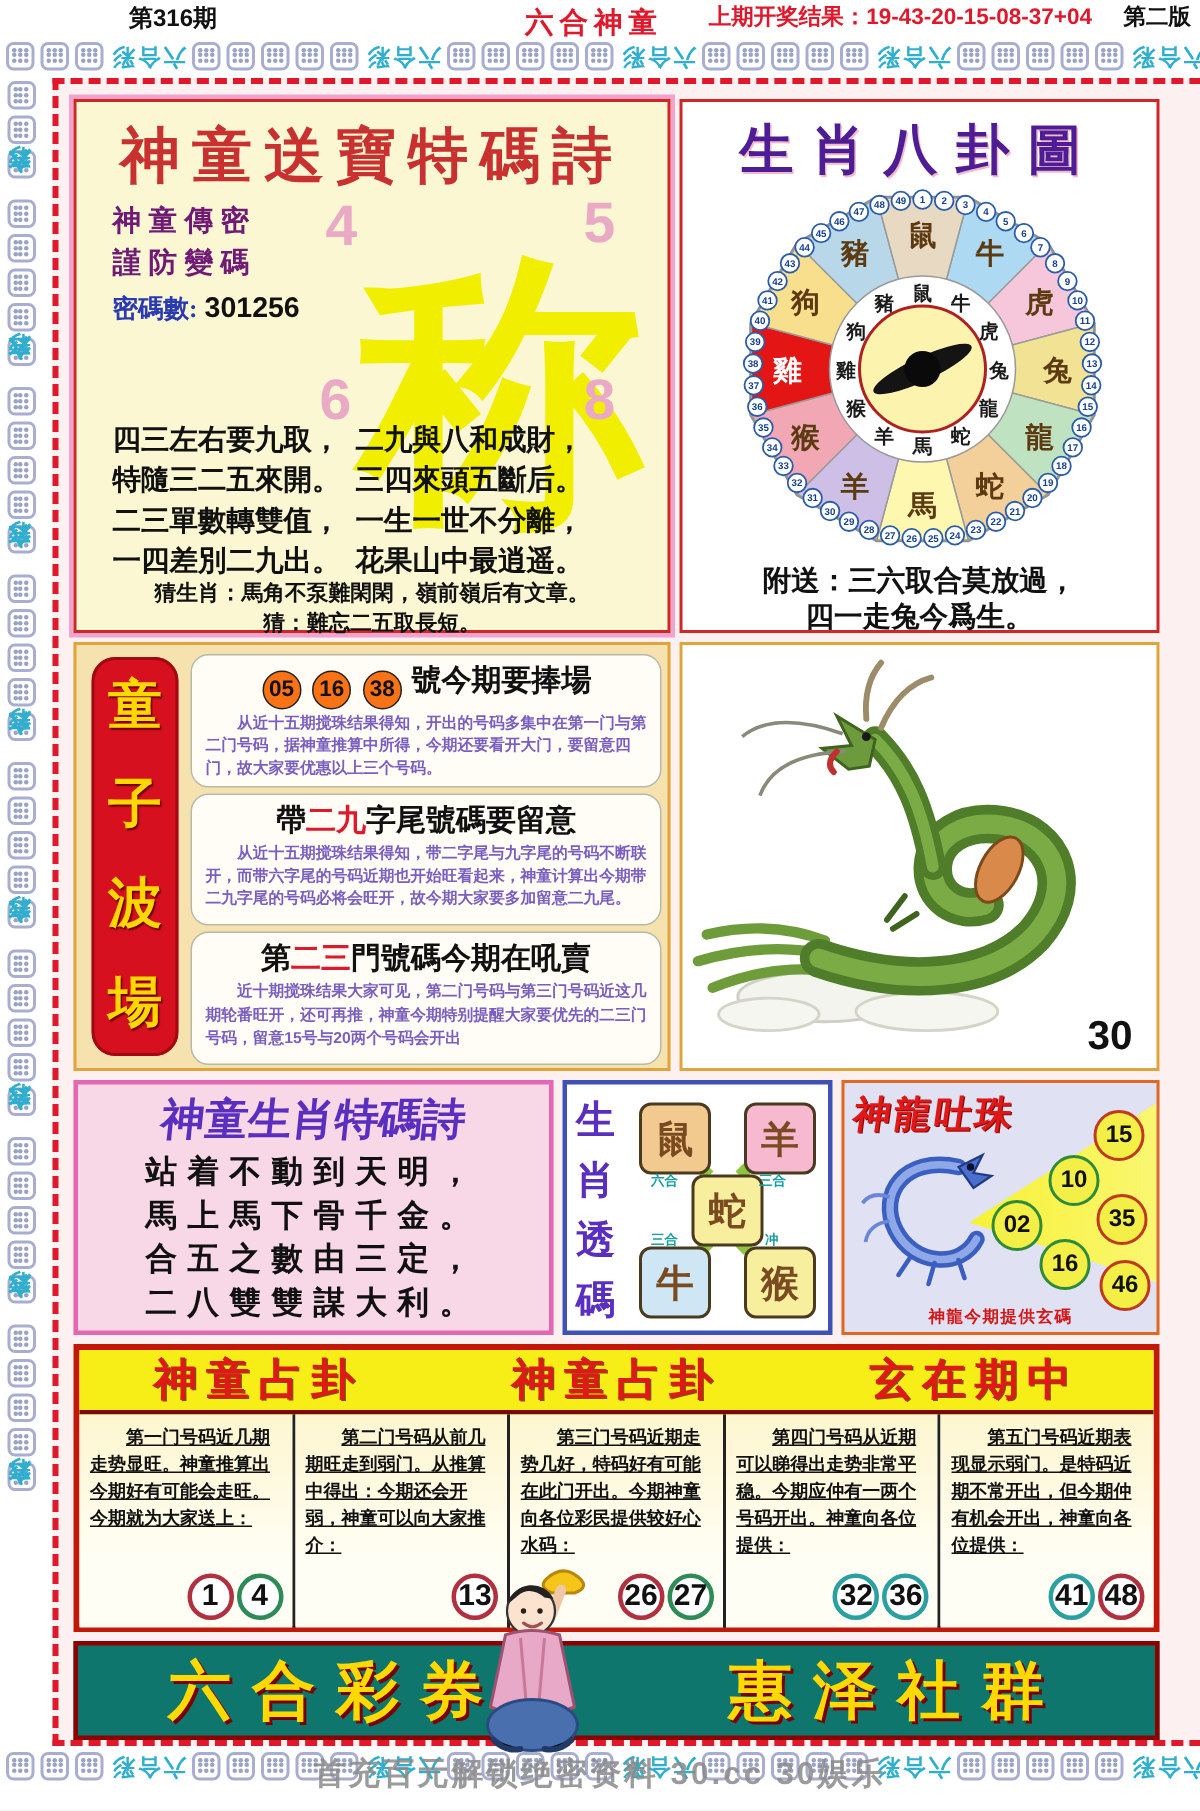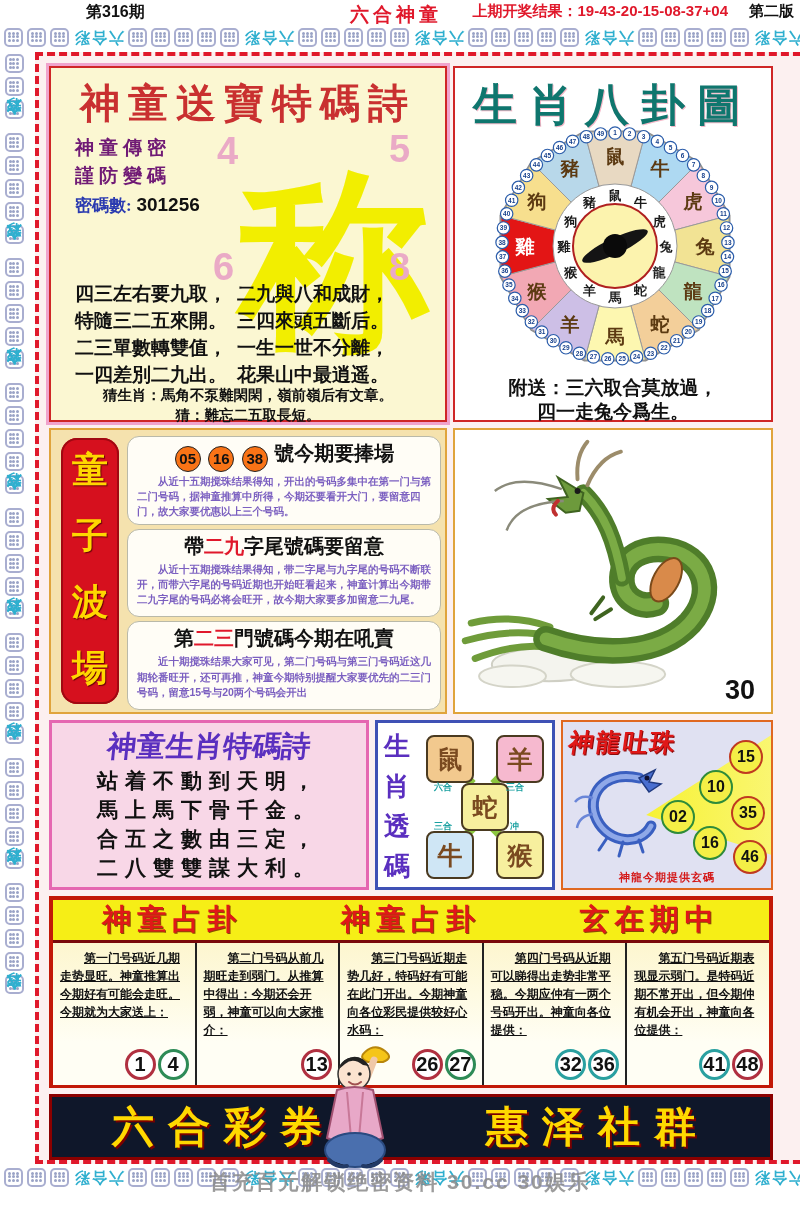--- a/index.html
+++ b/index.html
@@ -44,22 +44,22 @@
   .corner-num{position:absolute;font-size:38px;font-weight:bold;color:var(--pink_number);}
   .cn0{left:166px;top:62px;} .cn1{left:338px;top:60px;} .cn2{left:162px;top:178px;} .cn3{left:338px;top:178px;}
   .poem-cols{position:absolute;left:24px;top:212px;width:356px;display:flex;gap:10px;}
   .pcol{font-family:"Liberation Serif",serif;font-weight:bold;font-size:19px;line-height:27px;color:#111;white-space:nowrap;}
   .guess1{position:absolute;left:0;top:318px;width:100%;text-align:center;font-family:"Liberation Serif",serif;
           font-weight:bold;font-size:14.5px;color:#111;}
   .guess2{position:absolute;left:0;top:338px;width:100%;text-align:center;font-family:"Liberation Serif",serif;
           font-weight:bold;font-size:14.5px;color:#111;}
   
   .bagua-panel{left:414px;top:10px;width:320px;height:356px;background:#ffffff;border:2px solid #cf2626;}
-  .bagua-title{position:absolute;left:0;top:8px;width:100%;text-align:center;color:#0f766e;font-weight:bold;
-               font-size:44px;letter-spacing:12px;text-shadow:1px 1px 0 #f5b8c8;}
+  .bagua-title{position:absolute;left:0;top:8px;width:100%;text-align:center;color:#4c1d95;font-weight:bold;
+               font-size:36px;letter-spacing:12px;text-shadow:1px 1px 0 #f5b8c8;}
   #bagua-wheel{position:absolute;left:8px;top:52px;}
   .bagua-footer{position:absolute;left:0;top:308px;width:100%;text-align:center;
                 font-family:"Liberation Serif",serif;font-weight:bold;font-size:19px;color:#111;line-height:24px;}
   
   .tongzi-panel{left:10px;top:372px;width:398px;height:286px;background:#f5e2ae;border:2px solid #e0a43c;}
   .tz-bar{position:absolute;left:10px;top:8px;width:58px;height:266px;background:#d6101e;border-radius:16px;
           box-shadow:inset 0 0 0 2px #a00812;}
   .tz-char{position:absolute;left:10px;width:58px;text-align:center;color:#ffd700;font-weight:bold;font-size:36px;
            font-family:"Liberation Serif",serif;text-shadow:1px 1px 1px #6a0008;}
   .tzc0{top:16px;} .tzc1{top:82px;} .tzc2{top:148px;} .tzc3{top:214px;}
@@ -117,21 +117,21 @@
   .rec-col{position:relative;flex:1;border-right:2px solid #222;padding:6px 7px;box-sizing:border-box;
            background:linear-gradient(#fdf6cf,#fffef4 70%);}
   .rec-col:last-child{border-right:none;}
   .rec-text{margin:0;font-size:12px;font-weight:bold;color:#111;line-height:1.5;text-indent:2em;
             font-family:"Liberation Serif",serif;text-decoration:underline;}
   .rec-balls{position:absolute;right:6px;bottom:5px;display:flex;gap:2px;}
   .num-ball{width:31px;height:31px;border-radius:50%;background:#fff;display:flex;align-items:center;
             justify-content:center;font-weight:bold;font-size:20px;color:#111;box-sizing:border-box;}
   .b-red{border:3px solid #b03040;} .b-green{border:3px solid #2e8b57;} .b-teal{border:3px solid #2aa0a0;}
   
-  .banner{left:10px;top:1038px;width:724px;height:66px;background:#0f172a;border:3px solid #8b0000;
+  .banner{left:10px;top:1038px;width:724px;height:66px;background:#0f766e;border:3px solid #8b0000;
           display:flex;align-items:center;justify-content:space-between;padding:0 60px;box-sizing:border-box;}
   .banner span{color:#ffd900;font-weight:bold;font-size:42px;letter-spacing:14px;
                font-family:"Liberation Serif",serif;text-shadow:2px 2px 0 #7a0000;}
   #lucky-boy{position:absolute;left:307px;top:1042px;z-index:6;}
   
   .watermark{position:absolute;left:0;top:1168px;width:100%;text-align:center;color:#8a8a8a;opacity:.85;
              font-size:21px;font-weight:bold;z-index:10;letter-spacing:2px;}
 </style>
 </head>
 <body>

